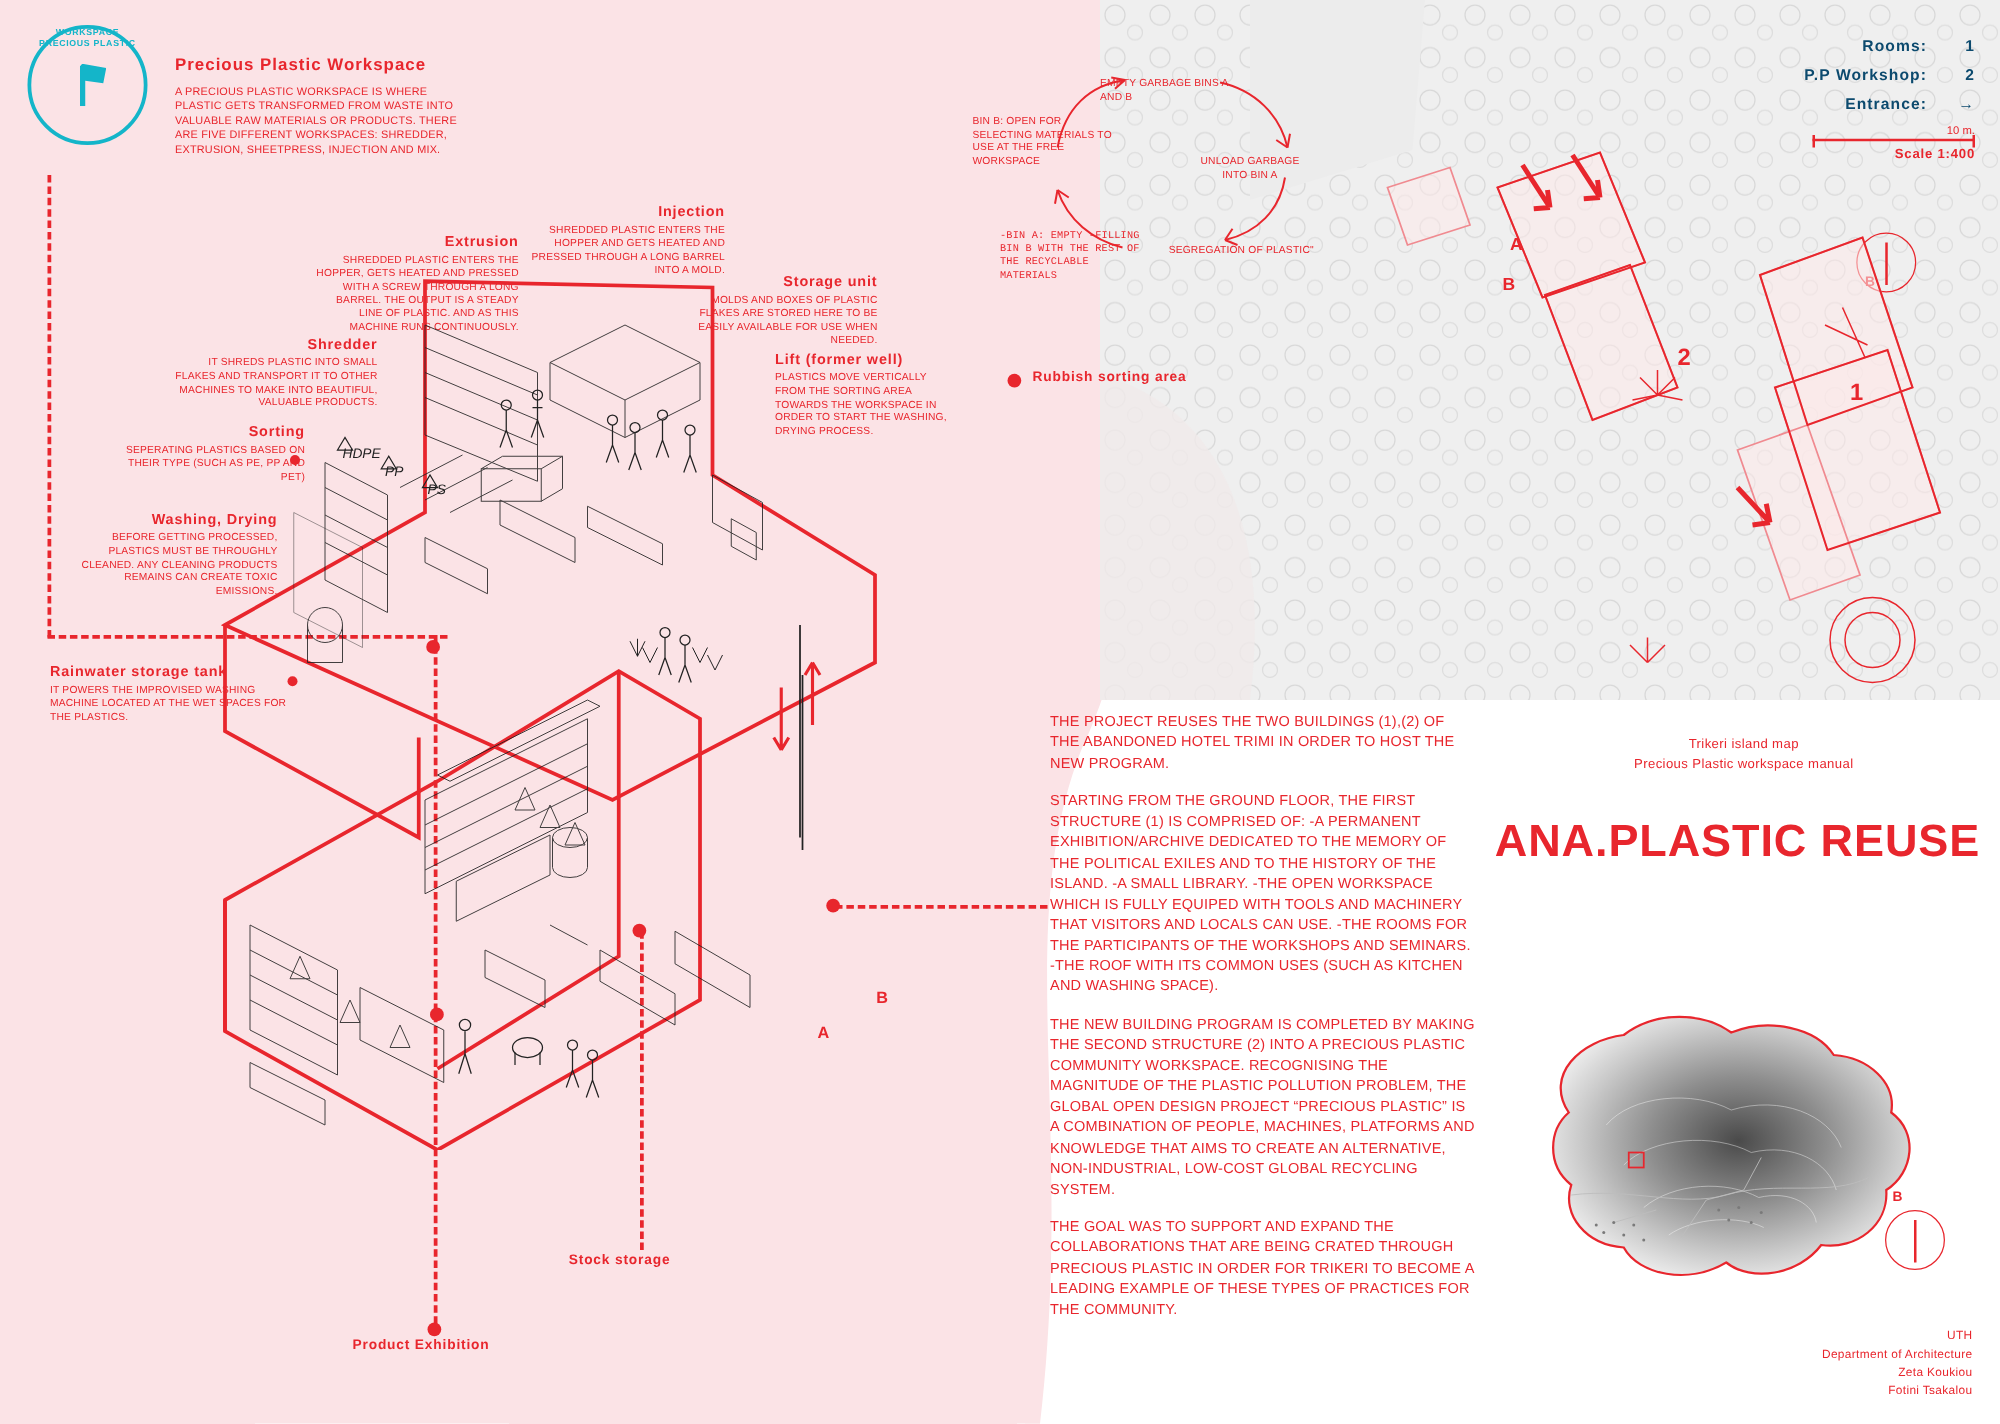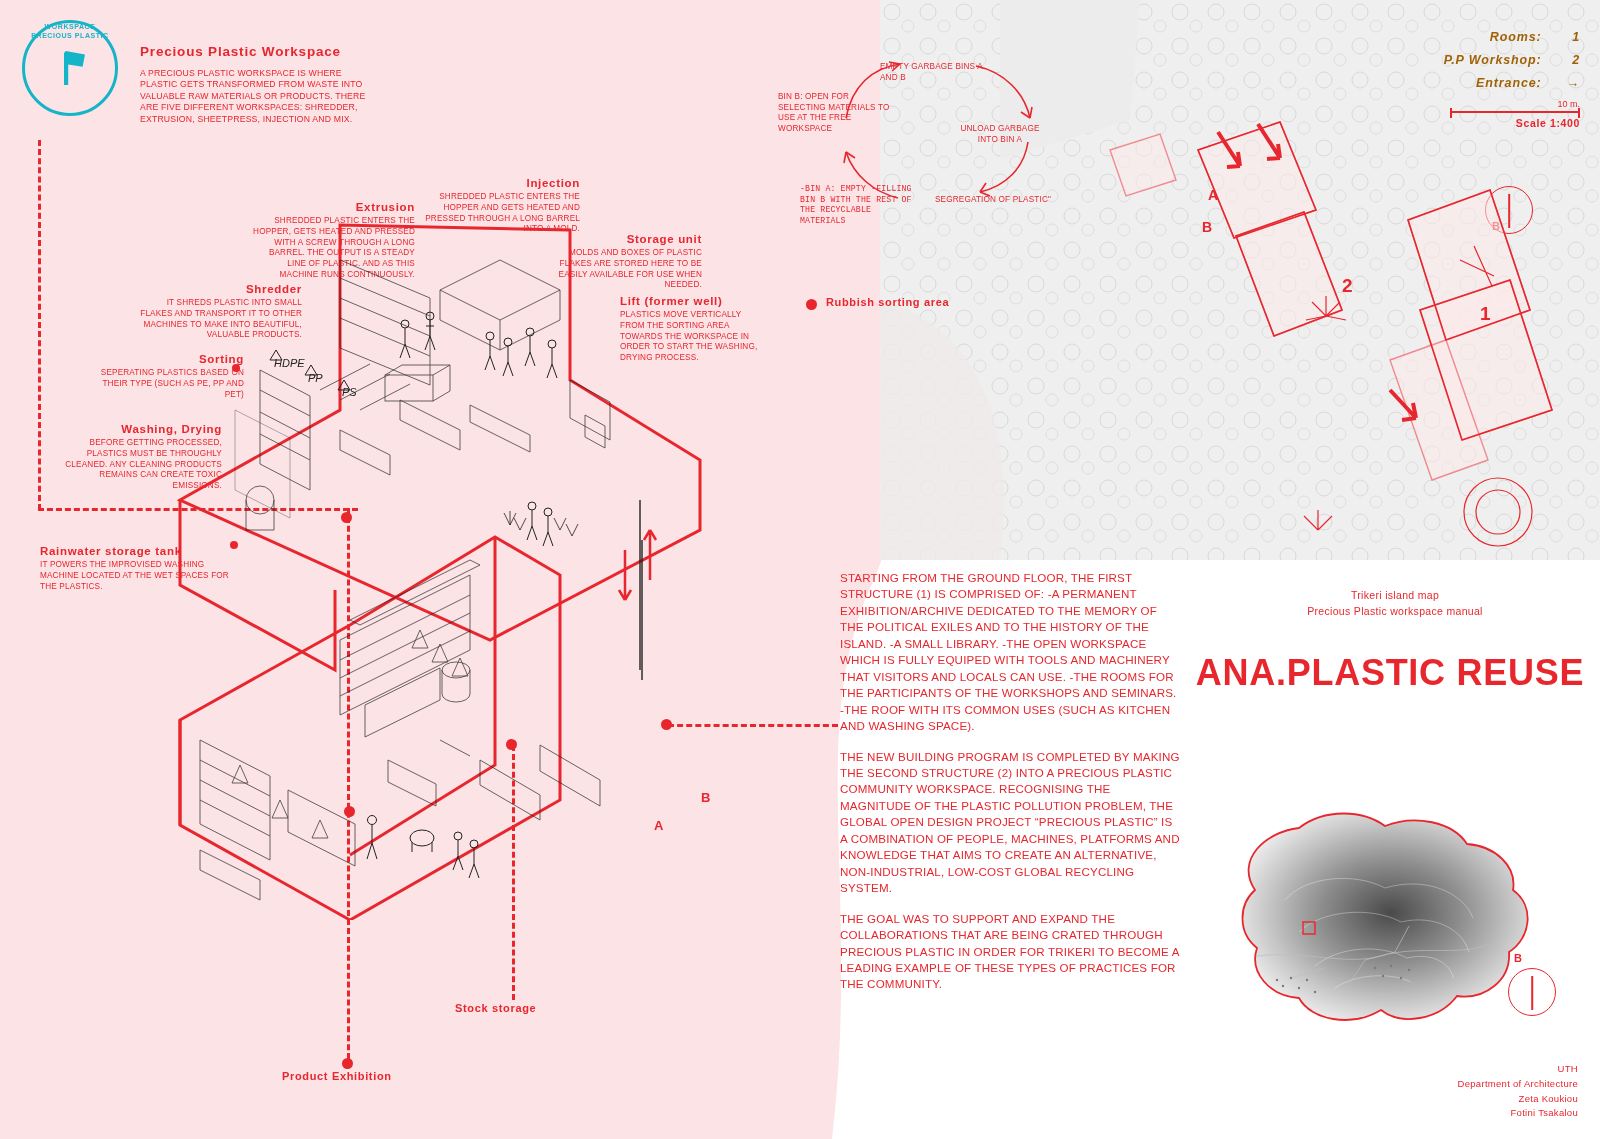--- a/index.html
+++ b/index.html
@@ -62,21 +62,21 @@
     width: 30px; height: 34px; background:#14b5c9;
     clip-path: polygon(36% 0,100% 10%,92% 46%,44% 40%,44% 100%,30% 100%,30% 6%);
   }
 
   
   #intro { position: absolute; left: 140px; top: 44px; width: 232px; }
   #intro h1 { font-size: 13.5px; margin-bottom: 9px; }
   #intro p { font-size: 8.7px; }
 
   
-  .anno { position: absolute; margin-top: 13px; }
+  .anno { position: absolute; }
   .anno h3 { font-size: 11.5px; margin-bottom: 3px; }
   .anno p  { font-size: 8.2px; }
   .anno.r { text-align: right; }
 
   
   .dashline-v, .dashline-h { position:absolute; }
   .dashline-v { border-left: 3px dashed #e8262d; }
   .dashline-h { border-top: 3px dashed #e8262d; }
   .dot {
     position:absolute; width:11px; height:11px; border-radius:50%;
@@ -84,21 +84,21 @@
   }
   .dot.sm { width:8px; height:8px; }
   .axo-svg { position:absolute; left:0; top:0; }
 
   
   #cycle { position:absolute; left:780px; top:40px; width:320px; height:200px; }
   #cycle .c-txt { position:absolute; color:#e8262d; font-size:8.2px; line-height:1.3; letter-spacing:.02em;}
 
   
   #legend { position:absolute; right:20px; top:30px; text-align:right; }
-  #legend .row { color:#a16207; font-size:12.5px; letter-spacing:.07em; margin-bottom:9px; font-weight:bold;font-style:italic;}
+  #legend .row { color:#0c4a6e; font-size:12.5px; letter-spacing:.07em; margin-bottom:9px; font-weight:bold;}
   #legend .row .val { display:inline-block; width:34px; text-align:right; }
   .scalebar { margin-top:6px; text-align:right; }
   .scalebar .bar { width:130px; height:0; border-top:2px solid #e8262d; margin-left:auto; position:relative;}
   .scalebar .bar:before, .scalebar .bar:after{
     content:""; position:absolute; top:-5px; width:2px; height:10px; background:#e8262d;
   }
   .scalebar .bar:before{ left:0 } .scalebar .bar:after{ right:0 }
   .scalebar .m { font-size:9px; color:#e8262d; margin-bottom:2px;}
   .scalebar .sc { font-size:10.5px; color:#e8262d; letter-spacing:.06em; margin-top:4px; font-weight:bold;}
 
@@ -398,20 +398,21 @@
       <path d="M 236 256 l -14 -14 M 236 256 l 14 -14 M 236 256 l 0 -20 M 236 256 l -20 4 M 236 256 l 20 4"></path>
       <path d="M 228 470 l -14 -14 M 228 470 l 14 -14 M 228 470 l 0 -20"></path>
     </g>
     <text x="252" y="232" fill="#e8262d" font-size="19" font-weight="bold" font-family="Liberation Sans, sans-serif">2</text>
     <text x="390" y="260" fill="#e8262d" font-size="19" font-weight="bold" font-family="Liberation Sans, sans-serif">1</text>
     <text x="118" y="140" fill="#e8262d" font-size="14" font-weight="bold" font-family="Liberation Sans, sans-serif">A</text>
     <text x="112" y="172" fill="#e8262d" font-size="14" font-weight="bold" font-family="Liberation Sans, sans-serif">B</text>
   </svg>
 
   <div id="descr">
+    <p class="lbl-caps">The project reuses the two buildings (1),(2) of the abandoned hotel Trimi in order to host the new program.</p>
     <p class="lbl-caps">Starting from the ground floor, the first structure (1) is comprised of: -A permanent exhibition/archive dedicated to the memory of the political exiles and to the history of the island. -A small library. -The open workspace which is fully equiped with tools and machinery that visitors and locals can use. -The rooms for the participants of the workshops and seminars. -The roof with its common uses (such as kitchen and washing space).</p>
     <p class="lbl-caps">The new building program is completed by making the second structure (2) into a Precious Plastic community workspace. Recognising the magnitude of the plastic pollution problem, the global open design project “Precious Plastic” is a combination of people, machines, platforms and knowledge that aims to create an alternative, non-industrial, low-cost global recycling system.</p>
     <p class="lbl-caps">The goal was to support and expand the collaborations that are being crated through Precious Plastic in order for Trikeri to become a leading example of these types of practices for the community.</p>
   </div>
 
   <div id="mapcap" style="white-space:pre-line;">Trikeri island map
 Precious Plastic workspace manual</div>
   <div id="bigtitle">ANA.PLASTIC REUSE</div>
 
   <svg id="island" viewBox="0 0 380 280">

